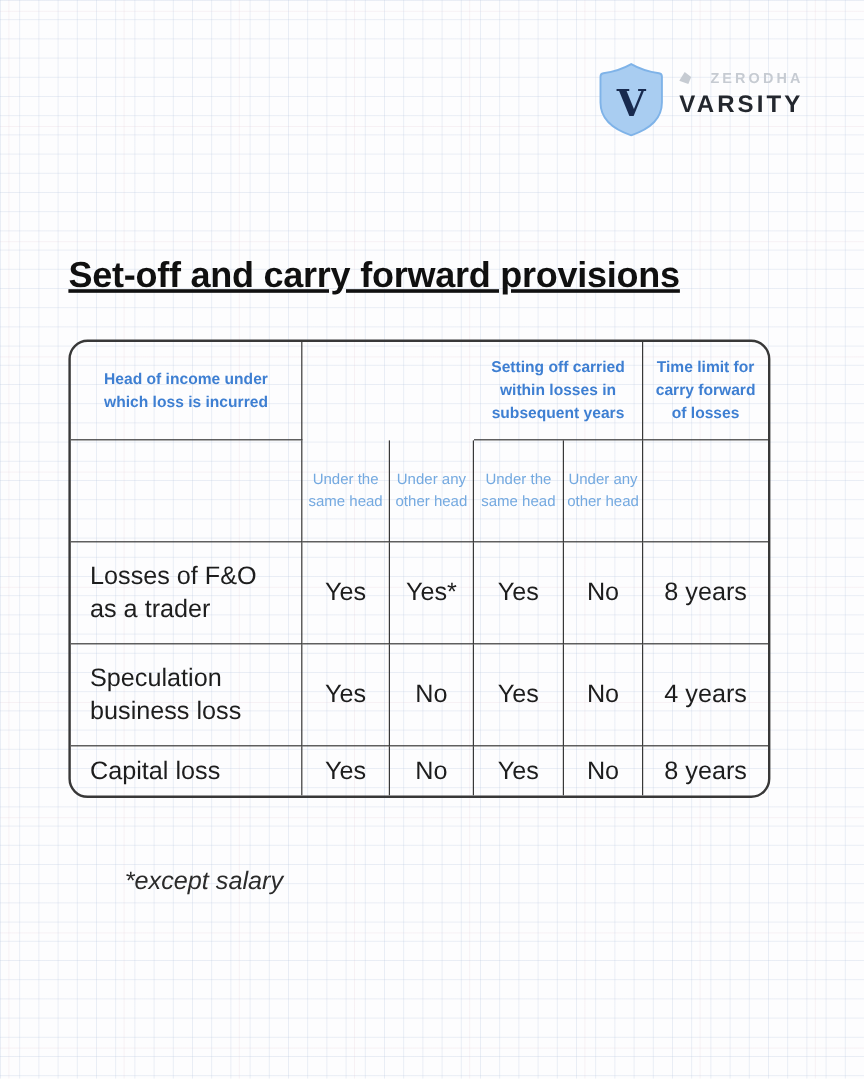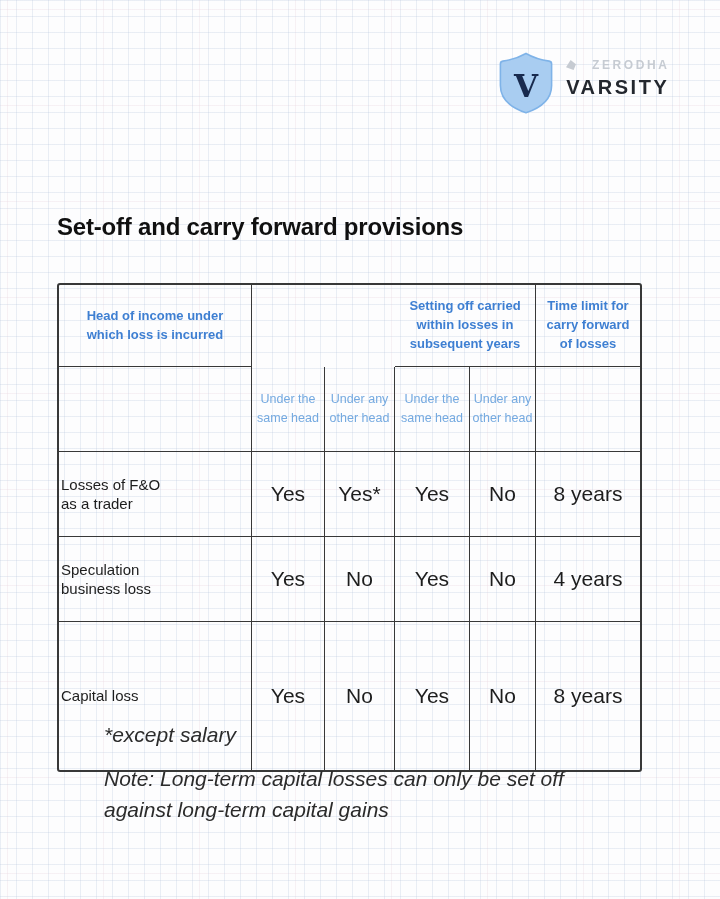--- a/index.html
+++ b/index.html
@@ -27,47 +27,47 @@
     color:var(--zerodha-gray); line-height:1;
   }
   .varsity-label {
     margin-top:6px; font-size:20px; font-weight:700; letter-spacing:2.6px;
     color:var(--varsity-dark); line-height:1;text-align:right;
   }
 
   
   .page-title {
     position:absolute; left:57px; top:213px;
-    font-size:24px; font-weight:700; color:#101010; letter-spacing:-0.2px;
+    font-size:30px; font-weight:700; color:#101010; letter-spacing:-0.2px;text-decoration:underline;
   }
 
   
   .provisions-table {
     position:absolute; left:57px; top:283px;
-    width:585px; height:489px;
-    border:2px solid var(--line); border-radius:3px;
+    width:585px; height:382px;
+    border:2px solid var(--line); border-radius:16px;
     display:grid;
     grid-template-columns:193px 73px 70px 75px 66px 1fr;
     grid-template-rows:82px 85px 85px 85px 1fr;
     overflow:hidden;
   }
   .cell { display:flex; align-items:center; justify-content:center; }
   .br { border-right:1.5px solid var(--line); }
   .bb { border-bottom:1.5px solid var(--line); }
   .th {
     font-size:13px; font-weight:700; color:var(--header-blue);
     line-height:1.45; text-align:center; white-space:pre-line; padding:0 8px;
   }
   .sub-th {
     font-size:12.5px; font-weight:400; color:var(--subheader-blue);
     line-height:1.5; text-align:center; white-space:pre-line;
   }
   .row-head {
-    justify-content:flex-start; padding-left:2px;
-    font-size:15px; color:#1d1d1d; line-height:1.3; white-space:pre-line;
+    justify-content:flex-start; padding-left:16px;
+    font-size:21px; color:#1d1d1d; line-height:1.3; white-space:pre-line;
   }
   .val { font-size:21px; color:#1d1d1d; }
   .span2a { grid-column:2 / 4; }
   .span2b { grid-column:4 / 6; }
 
   
   .footnote {
     position:absolute; left:57px;
     font-style:italic; font-size:21px; color:#2b2b2b; line-height:1.48;
     white-space:pre-line;
@@ -140,16 +140,14 @@
     <div class="cell row-head br">Capital loss</div>
     <div class="cell val br">Yes</div>
     <div class="cell val br">No</div>
     <div class="cell val br">Yes</div>
     <div class="cell val br">No</div>
     <div class="cell val">8 years</div>
 
   </div>
 
   <div class="footnote footnote-1">*except salary</div>
-  <div class="footnote footnote-2">Note: Long-term capital losses can only be set off
-against long-term capital gains</div>
 
 </div>
 
 </body></html>

